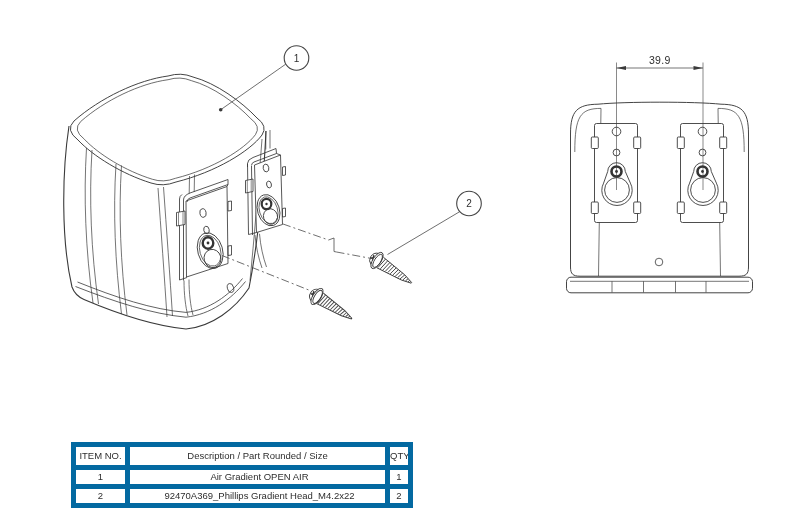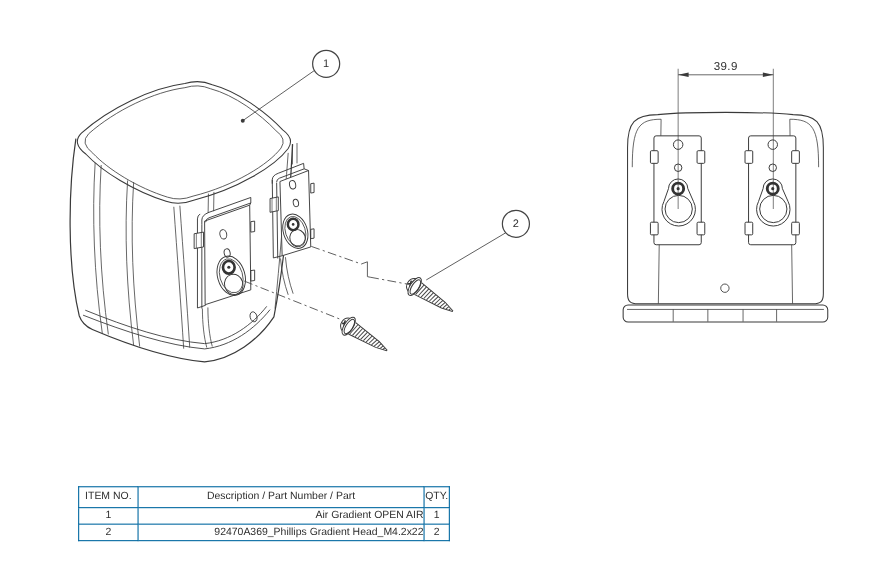--- a/index.html
+++ b/index.html
@@ -6,25 +6,25 @@
   #sheet{position:relative;width:800px;height:513px;background:#ffffff;overflow:hidden;
          font-family:"Liberation Sans", sans-serif;}
   svg{position:absolute;left:0;top:0;}
   svg text{font-family:"Liberation Sans", sans-serif;fill:#2e2e2e;}
   .balloon-text{font-size:10px;}
   .dim-text{font-size:10.5px;letter-spacing:0.3px;}
   
   .bom{position:absolute;left:71px;top:442px;}
   .bom table{border-collapse:collapse;table-layout:fixed;width:337px;
              font-size:9.5px;color:#2e2e2e;}
-  .bom th,.bom td{border:1px solid #0369a1;font-weight:normal;overflow:hidden;
+  .bom th,.bom td{border:5px solid #0369a1;font-weight:normal;overflow:hidden;
                   white-space:nowrap;padding:0;line-height:1;}
   .bom thead th{height:18px;text-align:center;}
   .bom tbody td{height:14px;text-align:center;}
-  .bom td.desc{text-align:right;padding-left:4px;}
+  .bom td.desc{text-align:center;padding-left:4px;}
 </style>
 </head>
 <body>
 <div id="sheet">
 
 <svg width="800" height="513" viewBox="0 0 800 513">
   <defs>
 
     <path id="topface" d="M 74,121 C 100,98 138,80 168,76 Q 181,72 193,77 C 216,83 242,102 257,118 Q 268,126 262,135 C 250,151 216,172 176,182 Q 163,187 151,183 C 122,174 93,156 78,140 Q 65,130 74,121 Z"></path>
 
@@ -199,21 +199,21 @@
 <div class="bom">
   <table>
     <colgroup>
           <col style="width:54px">
           <col style="width:260px">
           <col style="width:23px">
         </colgroup>
     <thead>
       <tr>
         <th>ITEM NO.</th>
-        <th>Description / Part Number / Part</th>
+        <th>Description / Part Rounded / Size</th>
         <th>QTY.</th>
       </tr>
     </thead>
     <tbody>
       <tr>
         <td>1</td>
         <td class="desc">Air Gradient OPEN AIR</td>
         <td>1</td>
       </tr>
       <tr>

